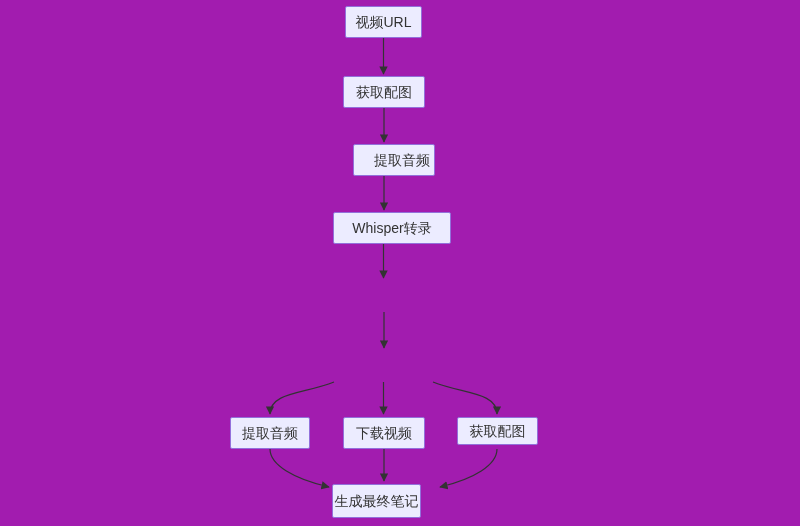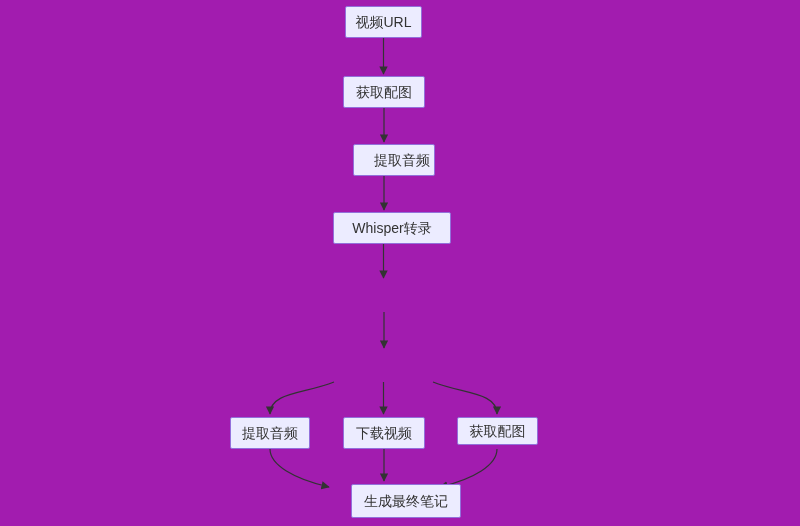--- a/index.html
+++ b/index.html
@@ -39,21 +39,21 @@
   
   .n1  { left: 345px; top:   6px; width:  77px; height: 32px; }
   .n2  { left: 343px; top:  76px; width:  82px; height: 32px; }
   .n3  { left: 353px; top: 144px; width:  82px; height: 32px; padding-left: 16px; }
   .n4  { left: 333px; top: 212px; width: 118px; height: 32px; }
   .n5  { left: 339px; top: 280px; width:  92px; height: 32px; }
   .n6  { left: 326px; top: 350px; width: 114px; height: 32px; }
   .n7  { left: 230px; top: 417px; width:  80px; height: 32px; }
   .n8  { left: 343px; top: 417px; width:  82px; height: 32px; }
   .n9  { left: 457px; top: 417px; width:  81px; height: 28px; }
-  .n10 { left: 351px; top: 484px; width: 110px; height: 34px; }
+  .n10 { left: 332px; top: 484px; width: 89px; height: 34px; }
 </style>
 </head>
 <body>
 
 <div class="canvas" style="--node-fill: #ECECFF; --node-border: #9370DB; --text-color: #333333; background: #a21caf;">
 
   <svg class="edges" viewBox="0 0 800 526" xmlns="http://www.w3.org/2000/svg" aria-hidden="true">
     <defs>
       <marker id="arrow" viewBox="0 0 10 10" refX="9" refY="5" markerWidth="7" markerHeight="7" orient="auto-start-reverse">
         <path d="M0,0 L10,5 L0,10 z" fill="#333333"></path>

